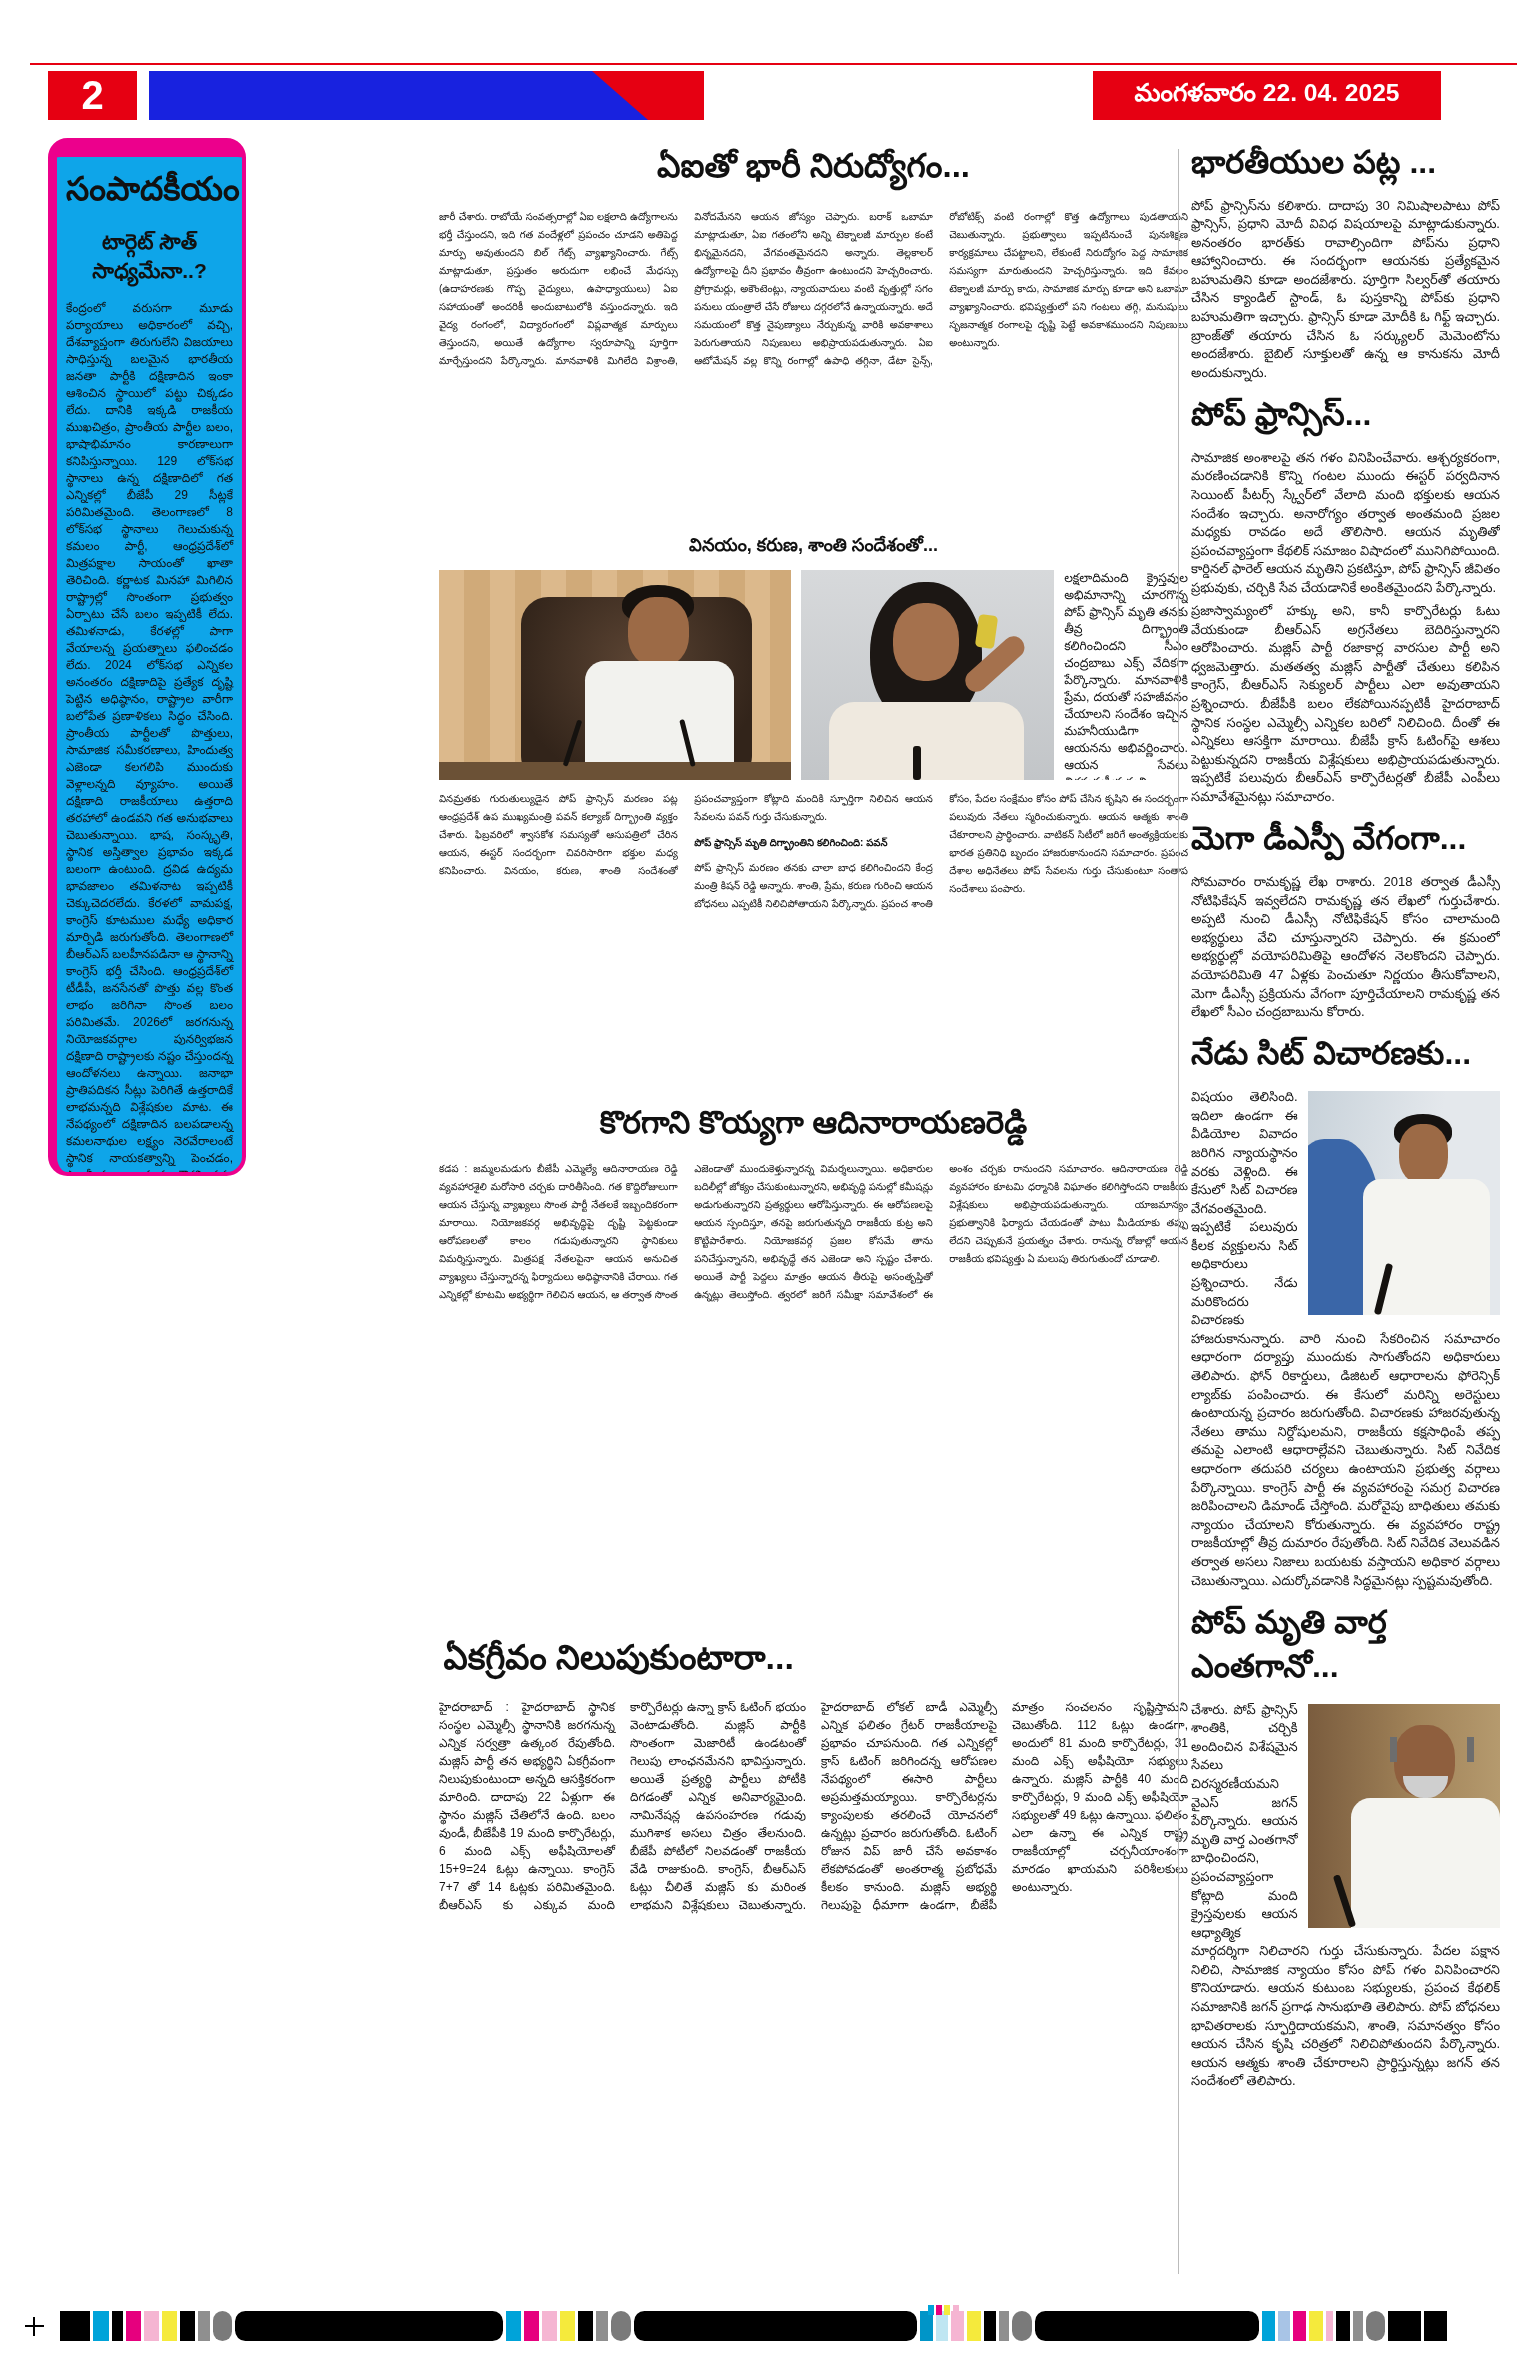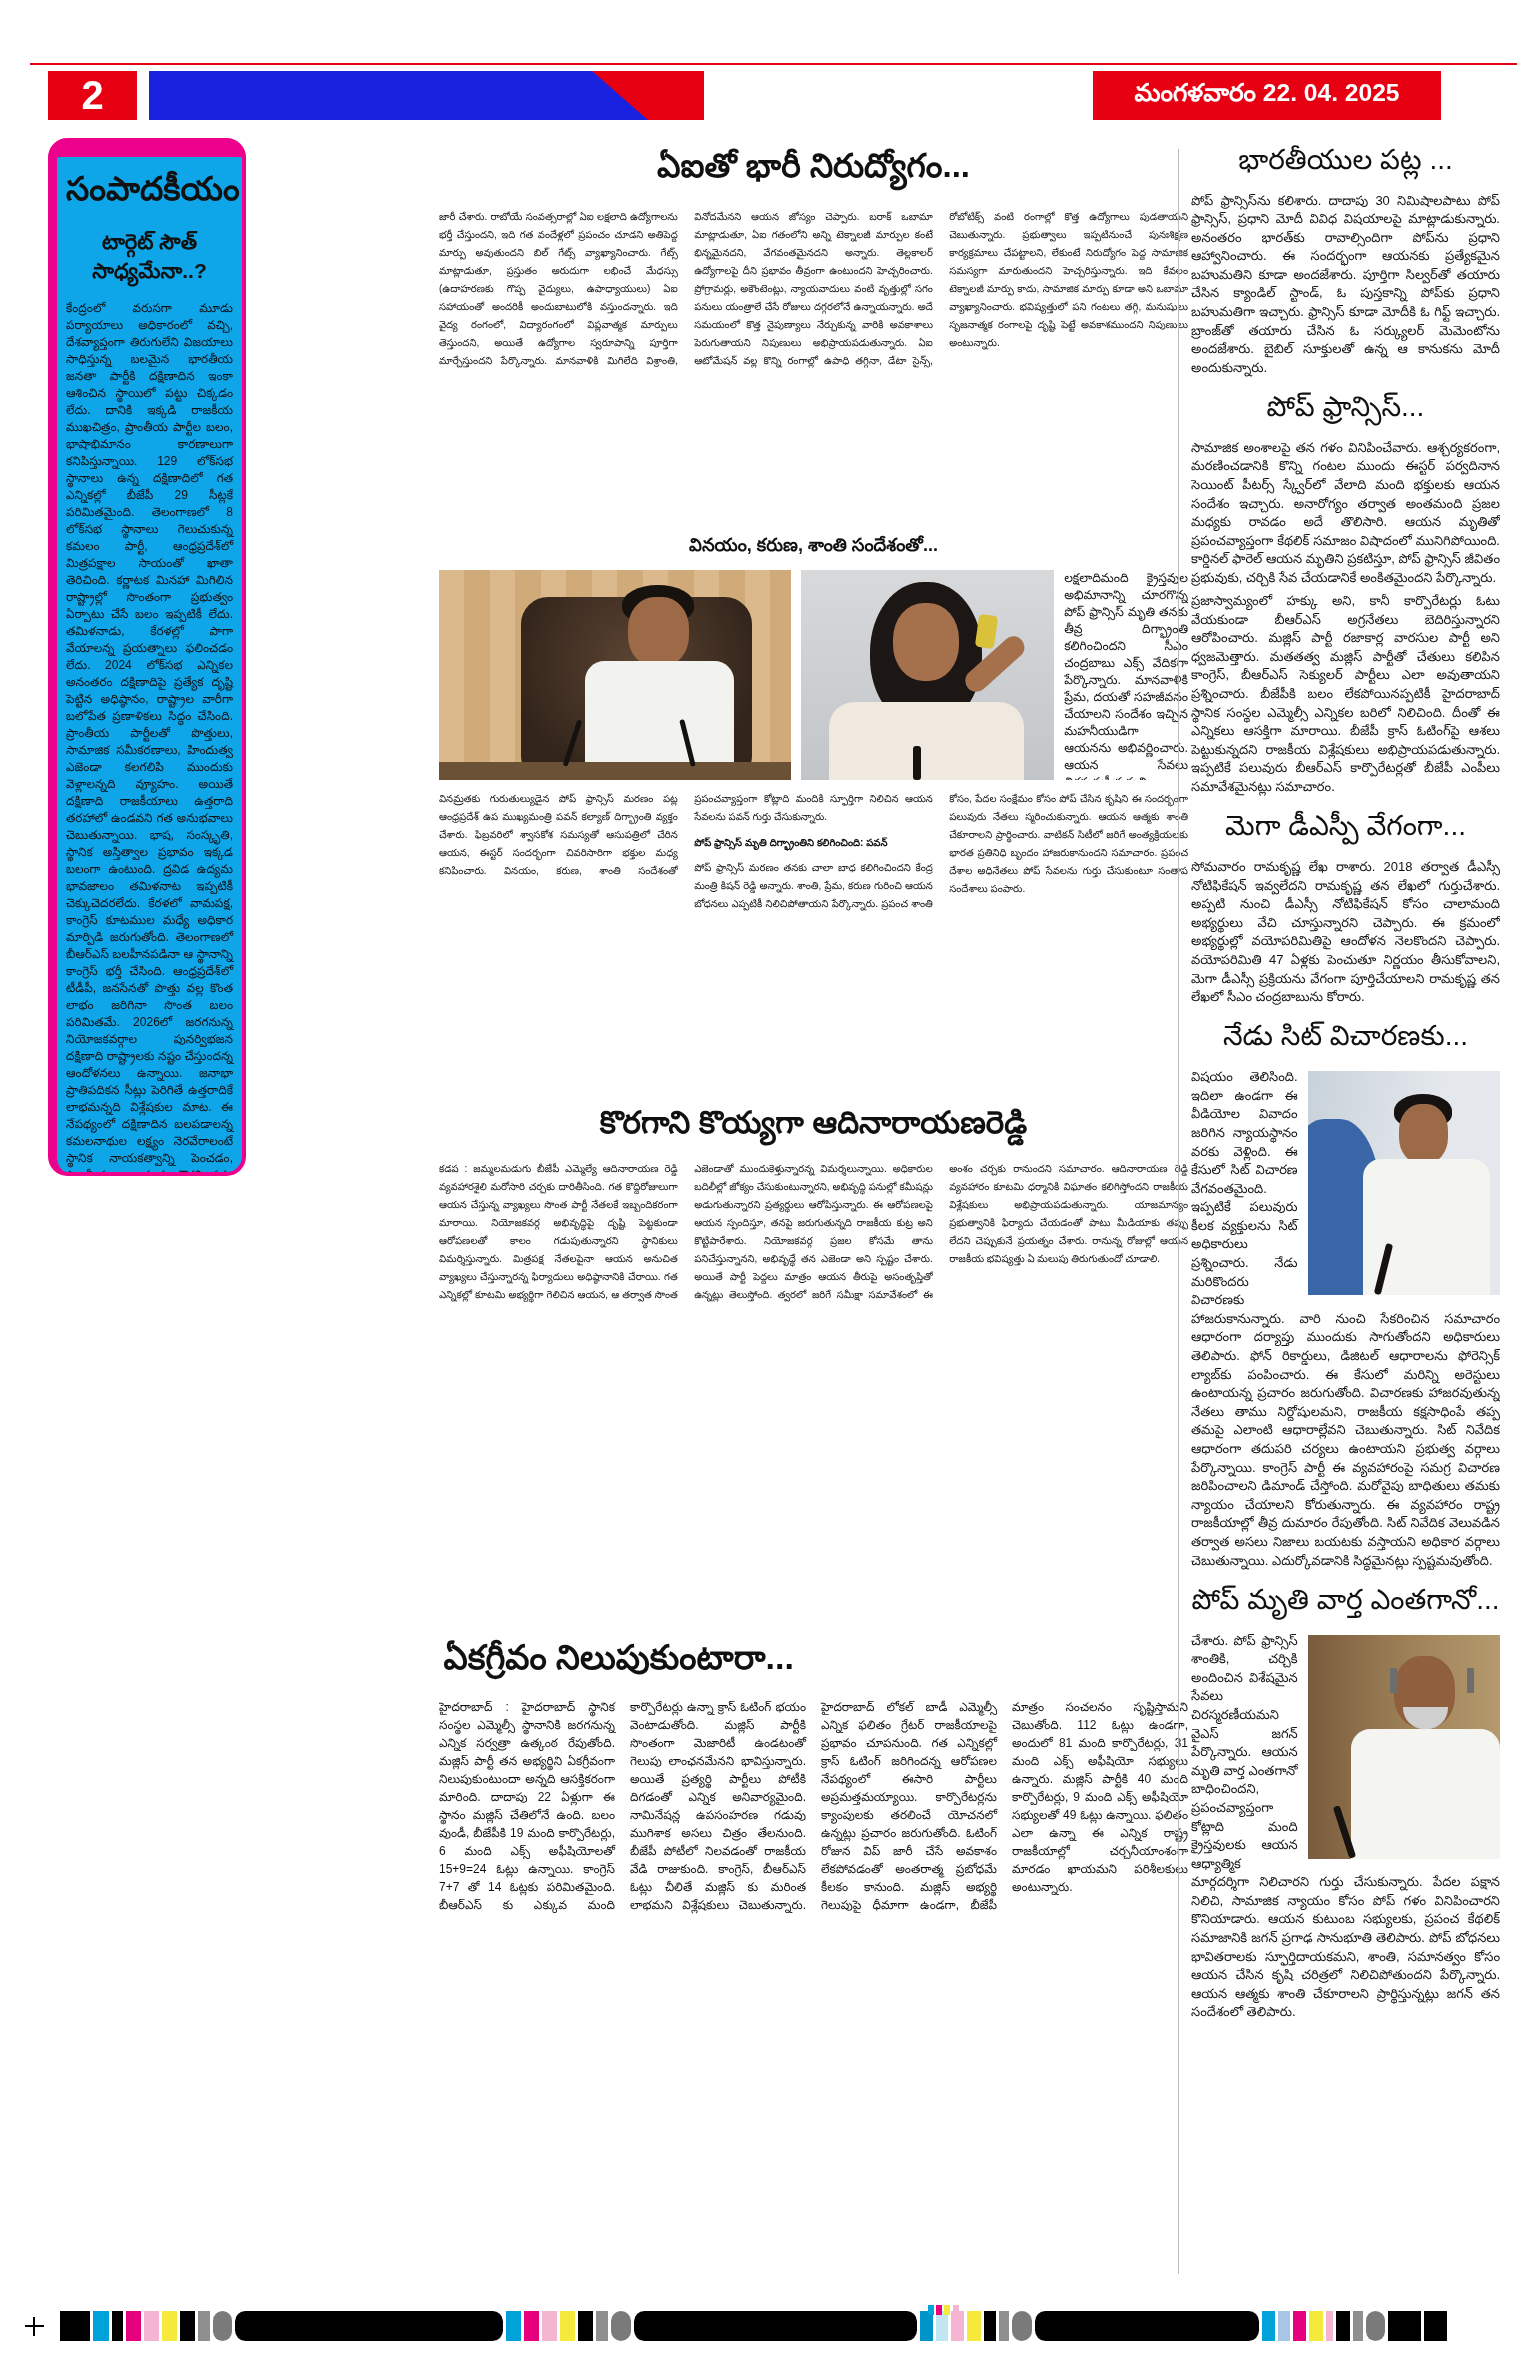--- a/index.html
+++ b/index.html
@@ -41,21 +41,21 @@
   .pope-body p{margin:0 0 7.5px;}
   .sub-bold{font-weight:bold;}
   .koragani-head{font-size:31px;margin:19.4px 0 12px;}
   .koragani-body{height:456px;}
   .ekagreevam-head{font-size:34px;margin:22.4px 0 13.4px;text-align:left;padding-left:4.5px;}
   .cols4{column-count:4;column-gap:15px;font-size:12px;line-height:18px;text-align:justify;overflow:hidden;}
   .ekagreevam-body{height:576px;}
   
   .vrule{position:absolute;left:1178px;top:149px;width:0.7px;height:2125px;background:#bbb;}
   .right{position:absolute;left:1191px;top:142px;width:309px;height:2151px;overflow:hidden;}
-  .right h2{font-size:28px;font-weight:normal;text-align:center;margin:13.4px 0 9px;}
+  .right h2{font-size:32px;font-weight:bold;margin:13.4px 0 9px;}
   .right h2.first{margin-top:1.5px;}
   .right h2.red{color:#e0344e;}
   .rbody{font-size:13px;line-height:18.6px;text-align:justify;margin:0 0 4.5px;}
   .float-photo{float:right;margin:3px 0 7.5px 10.4px;}
   
   .ph{position:relative;overflow:hidden;}
   .phA{width:352px;height:210px;background:repeating-linear-gradient(90deg,#dcb98c 0 25px,#d0aa79 25px 51px);}
   .phA .chair{position:absolute;left:82px;top:27px;width:231px;height:186px;border-radius:27px;
         background:radial-gradient(circle at 50% 35%,#5b4433,#32241a 75%);}
   .phA .hair{position:absolute;left:183px;top:15px;width:72px;height:39px;background:#17120e;border-radius:50% 50% 42% 42%;}

